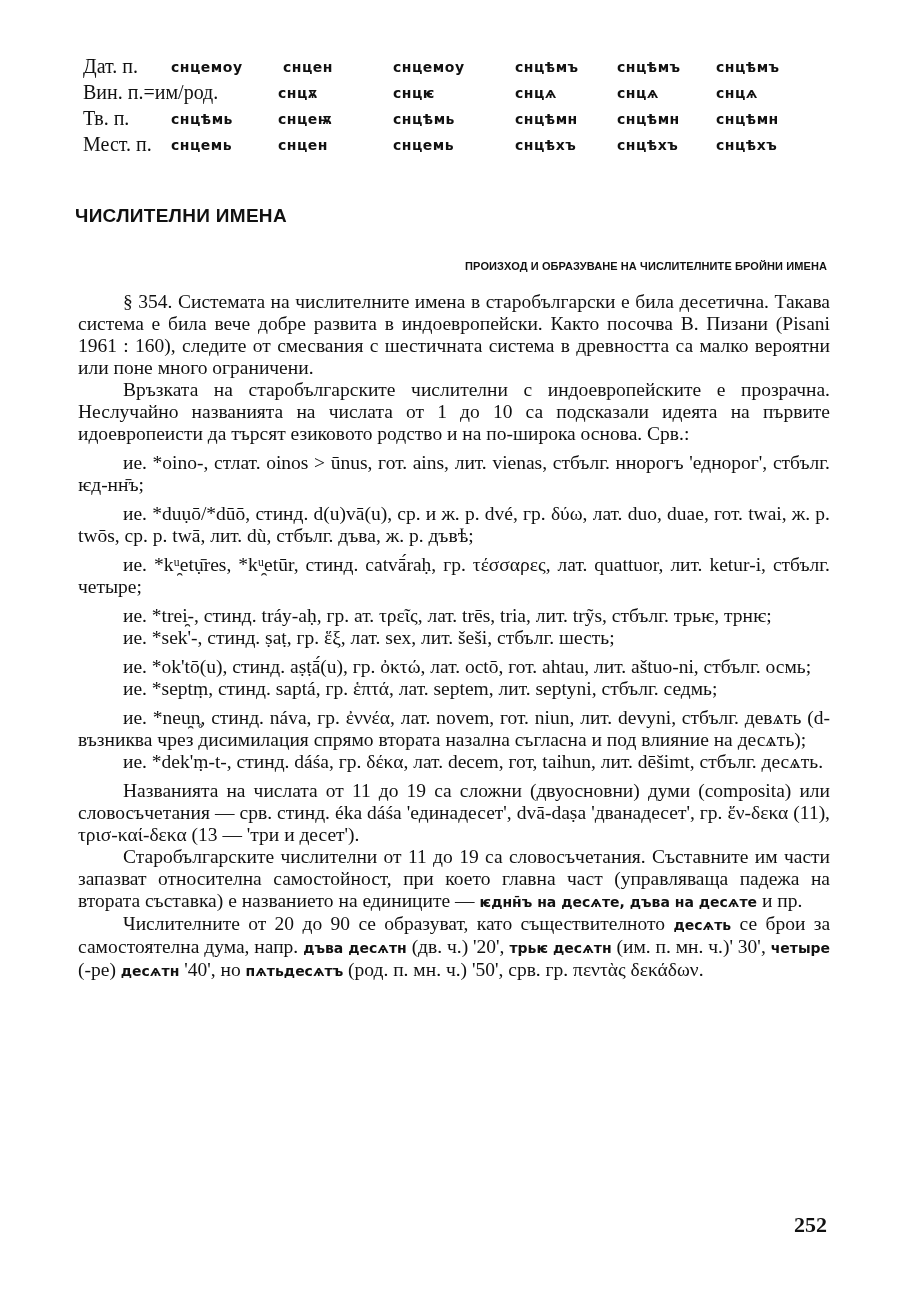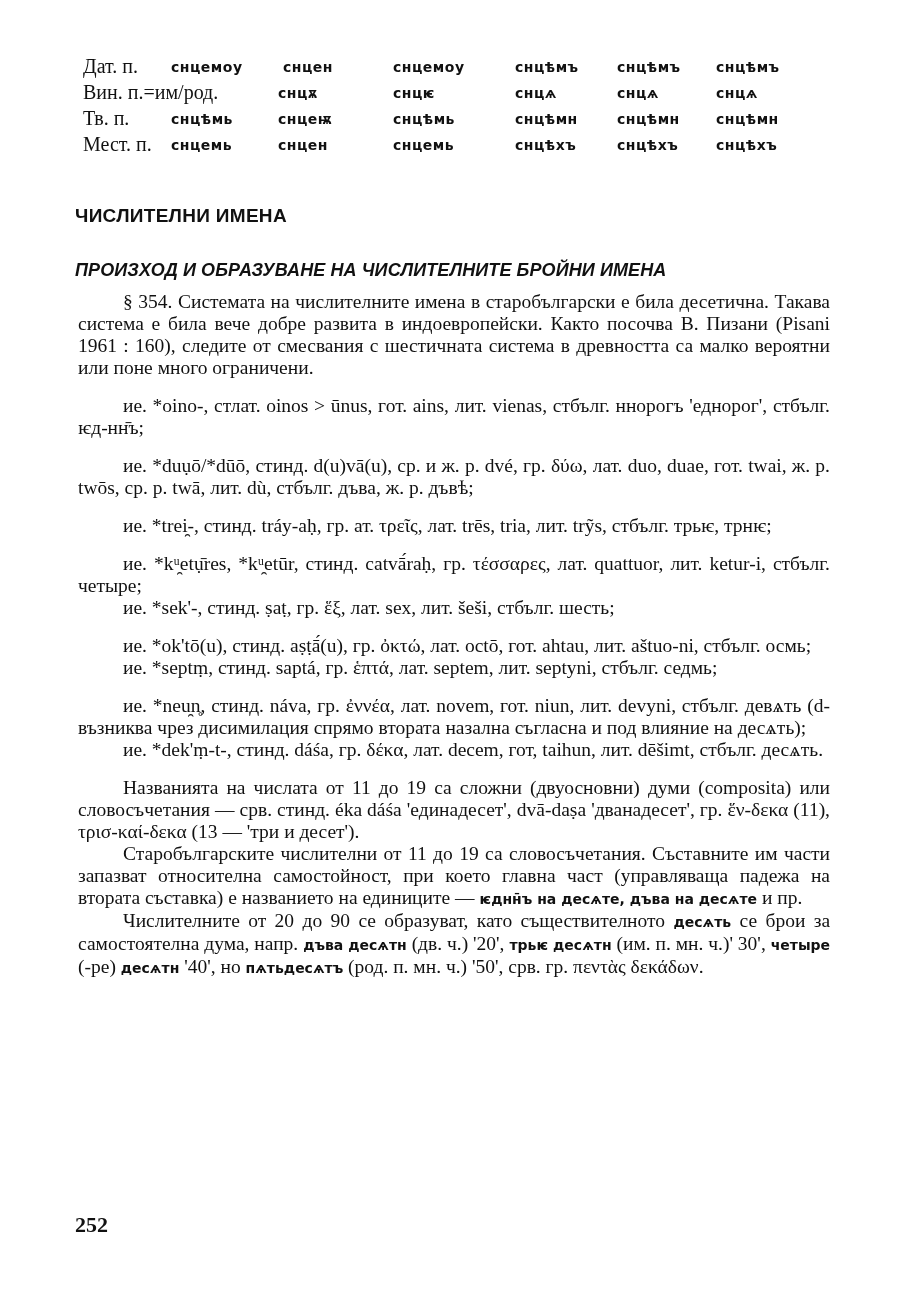--- a/index.html
+++ b/index.html
@@ -6,28 +6,28 @@
   body { width: 900px; height: 1300px; position: relative; overflow: hidden;
          font-family: "Liberation Serif", "DejaVu Serif", serif; color: #111; }
   .page { position: absolute; left: 75px; top: 55px; width: 752px; }
   .decl { position: relative; height: 112px; font-size: 19px; }
   .decl .row { position: absolute; left: 8px; height: 24px; width: 760px; white-space: nowrap; }
   .decl .lab { position: absolute; left: 0; font-family: "Liberation Serif", serif; font-size: 20px; }
   .decl .cell { position: absolute; font-family: "DejaVu Sans", sans-serif; font-weight: bold;
                 font-size: 14px; letter-spacing: 0.5px; top: 4px; }
   .h1 { position: absolute; left: 0; width: 752px; top: 150px; 
         font-family: "Liberation Sans", sans-serif; font-weight: bold; font-size: 19px; letter-spacing: 0.3px; }
-  .h2 { position: absolute; left: 0; width: 752px; top: 205px; text-align: left;
-        font-family: "Liberation Sans", sans-serif; font-weight: bold; font-size: 18px; letter-spacing: 0.1px; font-style: italic; }
+  .h2 { position: absolute; left: 0; width: 752px; top: 205px; text-align: right;
+        font-family: "Liberation Sans", sans-serif; font-weight: bold; font-size: 11px; letter-spacing: 0.1px; }
   .body { position: absolute; left: 3px; top: 236px; width: 752px; font-size: 19.5px; line-height: 22px; }
   .p { text-align: justify; text-align-last: left; margin: 0; }
   .ind { text-indent: 45px; }
-  .ex { margin-top: 16px; }
+  .ex { margin-top: 7px; }
   .osl { font-family: "DejaVu Sans", sans-serif; font-weight: bold; font-size: 14px; }
-  .pnum { position: absolute; left: 0; width: 752px; top: 1157px; text-align: left;
+  .pnum { position: absolute; left: 0; width: 752px; top: 1157px; text-align: right;
           font-family: "Liberation Serif", serif; font-weight: bold; font-size: 22px; }
 </style>
 </head>
 <body>
 
 <div class="page">
 
   <div class="decl">
     <div class="row" style="top:0px">
       <span class="lab">Дат. п.</span>
@@ -64,25 +64,26 @@
       <span class="cell" style="left:534px">снцѣхъ</span>
       <span class="cell" style="left:633px">снцѣхъ</span>
     </div>
   </div>
 
   <div class="h1">ЧИСЛИТЕЛНИ ИМЕНА</div>
   <div class="h2">ПРОИЗХОД И ОБРАЗУВАНЕ НА ЧИСЛИТЕЛНИТЕ БРОЙНИ ИМЕНА</div>
 
   <div class="body">
     <p class="p ind">§ 354. Системата на числителните имена в старобългарски е била десетична. Такава система е била вече добре развита в индоевропейски. Както посочва В. Пизани (Pisani 1961 : 160), следите от смесвания с шестичната система в древността са малко вероятни или поне много ограничени.</p>
+    <p class="p ind">Връзката на старобългарските числителни с индоевропейските е прозрачна. Неслучайно названията на числата от 1 до 10 са подсказали идеята на първите идоевропеисти да търсят езиковото родство и на по-широка основа. Срв.:</p>
 
     <p class="p ind ex">ие. *oino-, стлат. oinos &gt; ūnus, гот. ains, лит. vienas, стбълг. ннорогъ 'еднорог', стбълг. ѥд-нн̄ъ;</p>
     <p class="p ind ex">ие. *duụō/*dūō, стинд. d(u)vā(u), ср. и ж. р. dvé, гр. δύω, лат. duo, duae, гот. twai, ж. р. twōs, ср. р. twā, лит. dù, стбълг. дъва, ж. р. дъвѣ;</p>
+    <p class="p ind ex">ие. *kᵘ̯etụ̄res, *kᵘ̯etūr, стинд. catvā́raḥ, гр. τέσσαρες, лат. quattuor, лит. ketur-i, стбълг. четыре;</p>
     <p class="p ind ex">ие. *trei̯-, стинд. tráy-aḥ, гр. ат. τρεῖς, лат. trēs, tria, лит. trỹs, стбълг. трьѥ, трнѥ;</p>
-    <p class="p ind ex">ие. *kᵘ̯etụ̄res, *kᵘ̯etūr, стинд. catvā́raḥ, гр. τέσσαρες, лат. quattuor, лит. ketur-i, стбълг. четыре;</p>
     <p class="p ind">ие. *sek'-, стинд. ṣaṭ, гр. ἕξ, лат. sex, лит. šeši, стбълг. шесть;</p>
     <p class="p ind ex">ие. *ok'tō(u), стинд. aṣṭā́(u), гр. ὀκτώ, лат. octō, гот. ahtau, лит. aštuo-ni, стбълг. осмь;</p>
     <p class="p ind">ие. *septṃ, стинд. saptá, гр. ἑπτά, лат. septem, лит. septyni, стбълг. седмь;</p>
     <p class="p ind ex">ие. *neu̯n̥, стинд. náva, гр. ἐννέα, лат. novem, гот. niun, лит. devyni, стбълг. девѧть (d- възниква чрез дисимилация спрямо втората назална съгласна и под влияние на десѧть);</p>
     <p class="p ind">ие. *dek'ṃ-t-, стинд. dáśa, гр. δέκα, лат. decem, гот, taihun, лит. dēšimt, стбълг. десѧть.</p>
 
     <p class="p ind ex">Названията на числата от 11 до 19 са сложни (двуосновни) думи (composita) или словосъчетания — срв. стинд. éka dáśa 'единадесет', dvā-daṣa 'дванадесет', гр. ἕν-δεκα (11), τρισ-καί-δεκα (13 — 'три и десет').</p>
     <p class="p ind"><span>Старобългарските числителни от 11 до 19 са словосъчетания. Съставните им части запазват относителна самостойност, при което главна част (управляваща падежа на втората съставка) е названието на единиците —</span> <span class="osl">ѥднн̄ъ на десѧте, дъва на десѧте</span> <span>и пр.</span></p>
     <p class="p ind"><span>Числителните от 20 до 90 се образуват, като съществителното</span> <span class="osl">десѧть</span> <span>се брои за самостоятелна дума, напр.</span> <span class="osl">дъва десѧтн</span> <span>(дв. ч.) '20',</span> <span class="osl">трьѥ десѧтн</span> <span>(им. п. мн. ч.)' 30',</span> <span class="osl">четыре</span> <span>(-ре)</span> <span class="osl">десѧтн</span> <span>'40', но</span> <span class="osl">пѧтьдесѧтъ</span> <span>(род. п. мн. ч.) '50', срв. гр. πεντὰς δεκάδων.</span></p>
   </div>

